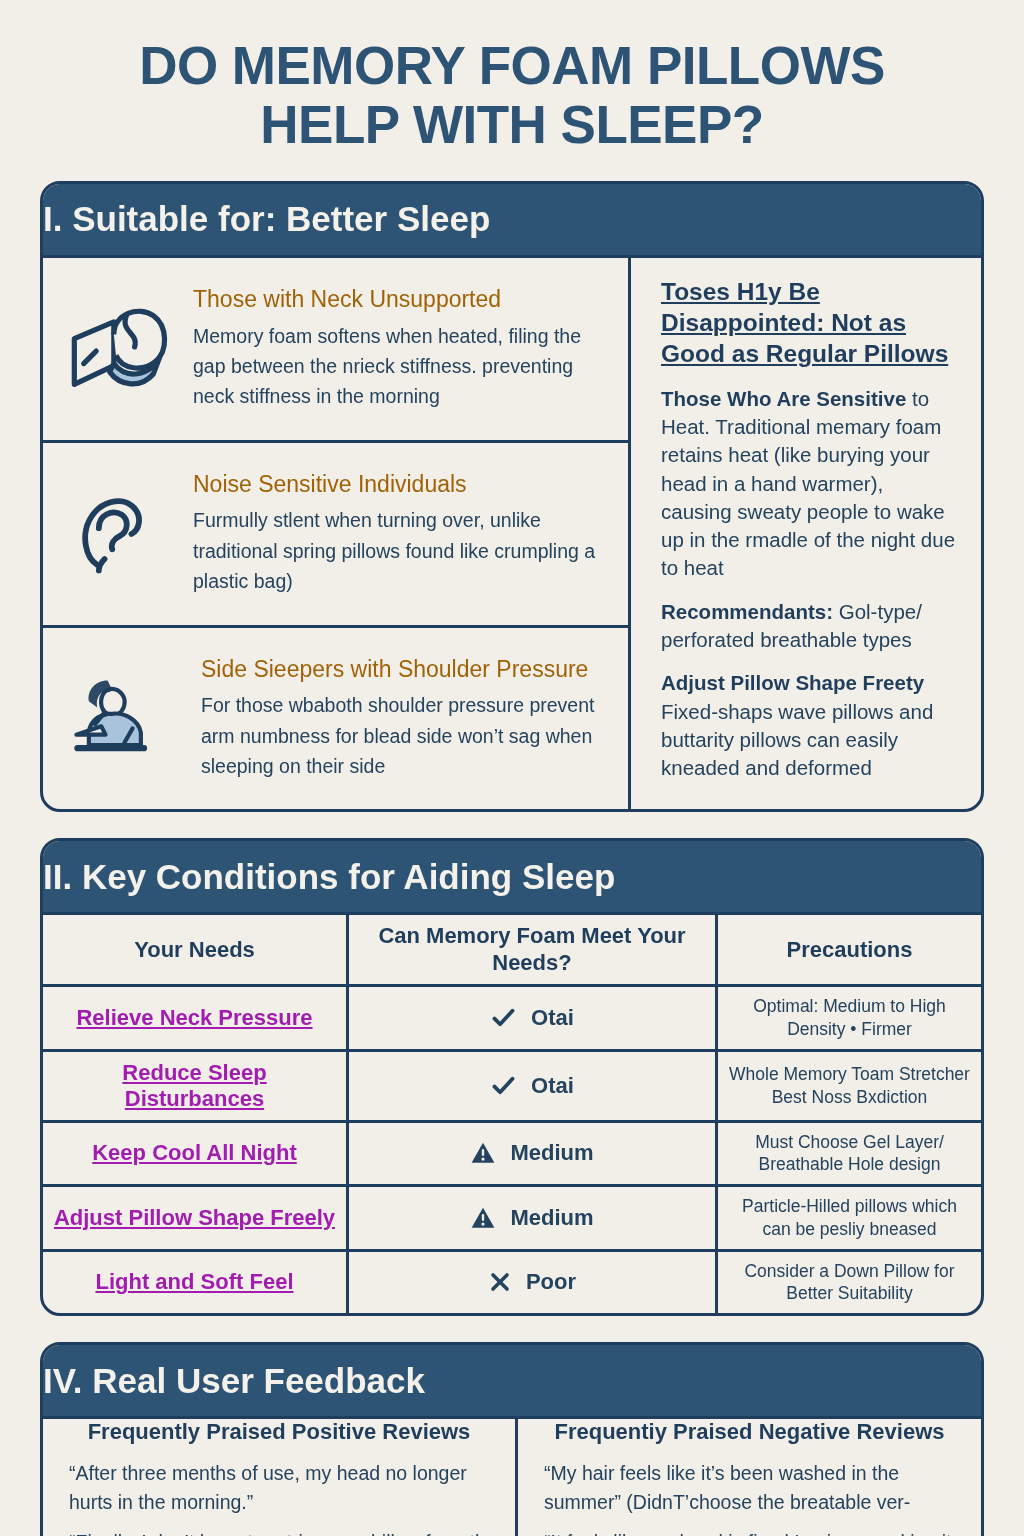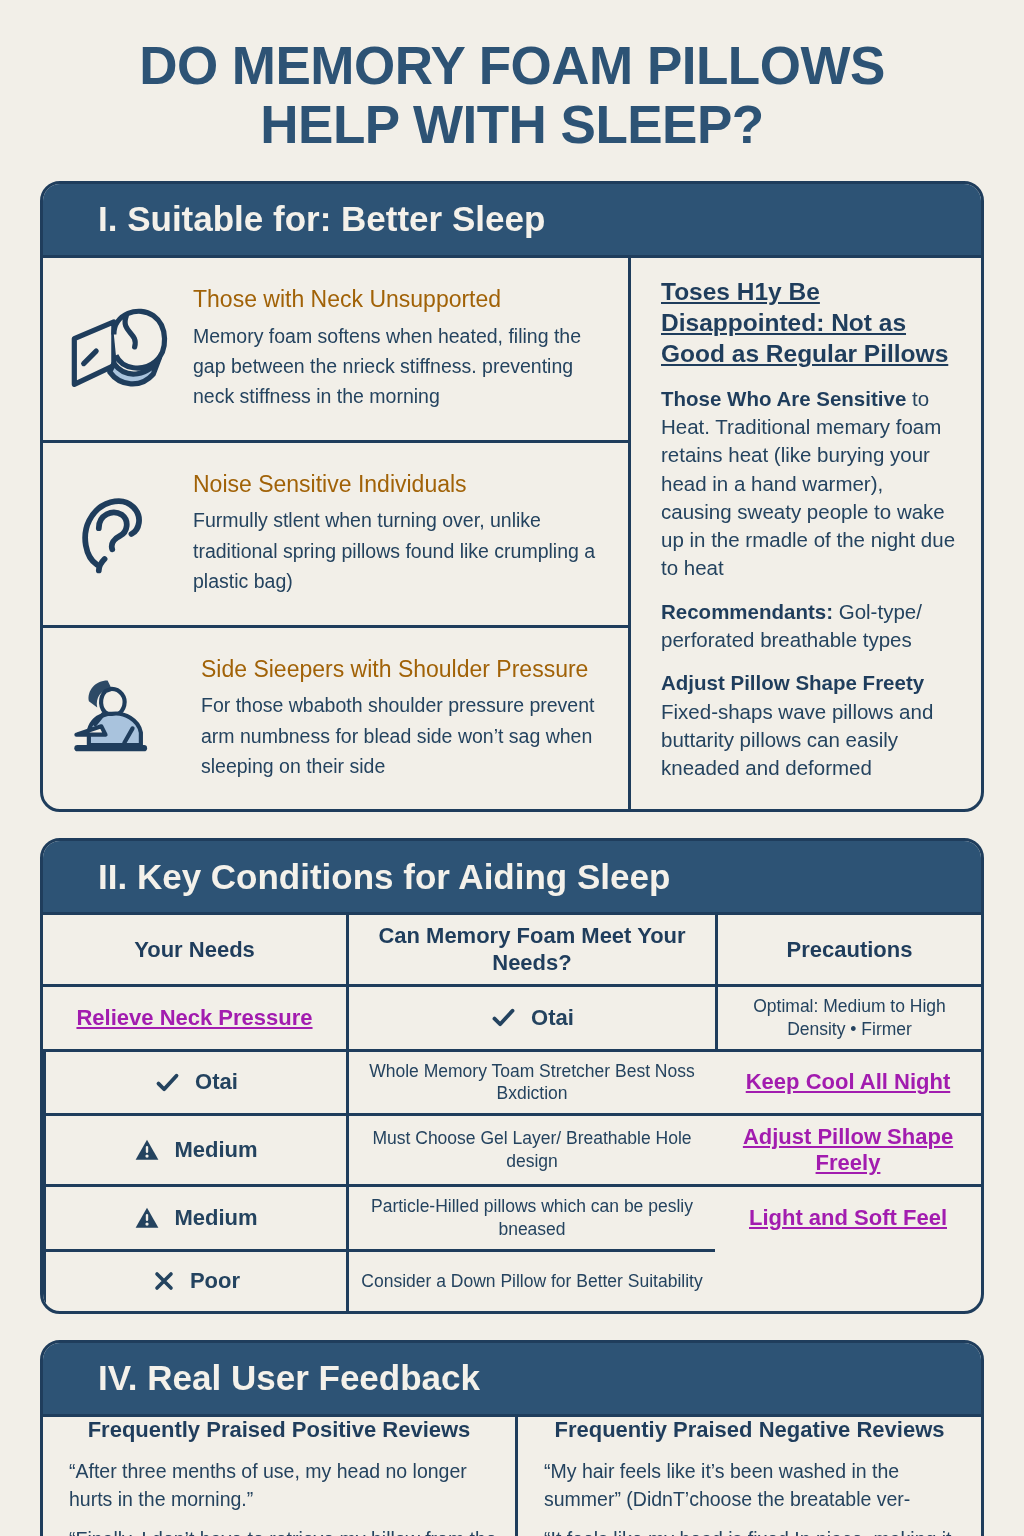--- a/index.html
+++ b/index.html
@@ -25,21 +25,20 @@
     overflow:hidden;
     background:#f2efe8;
   }
   .sec-header{
     background:#2d5375;
     color:#f4f1ea;
     font-weight:bold;
     font-size:35px;
     height:71px;
     display:flex;align-items:center;
-    padding-left:55px;
     border-bottom:3px solid #1f3d5c;
   }
   
   .s1-body{display:flex;}
   .s1-left{width:585px;border-right:3px solid #1f3d5c;display:flex;flex-direction:column;}
   .s1-item{display:flex;align-items:center;border-bottom:3px solid #1f3d5c;padding:12px 0;flex:1;}
   .s1-item:last-child{border-bottom:none;gap:8px;}
   .s1-icon{width:150px;min-width:150px;display:flex;align-items:center;justify-content:center;}
   .s1-text{flex:1;padding-right:14px;}
   .s1-title{font-size:23px;font-weight:normal;color:#a16207;margin-bottom:8px;line-height:1.15;}
@@ -150,20 +149,21 @@
     <div class="cell rating bt bl">
       <span class="ricon">
           <svg width="27" height="27" viewBox="0 0 24 24">
             <path d="M4 13l5 5L20 6" fill="none" stroke="#24435f" stroke-width="3.4" stroke-linecap="round" stroke-linejoin="round"></path>
           </svg>
         </span>
       <span>Otai</span>
     </div>
     <div class="cell prec bt bl">Optimal:  Medium to High Density • Firmer</div>
 
+    <div class="cell need bt">Reduce Sleep Disturbances</div>
     <div class="cell rating bt bl">
       <span class="ricon">
           <svg width="27" height="27" viewBox="0 0 24 24">
             <path d="M4 13l5 5L20 6" fill="none" stroke="#24435f" stroke-width="3.4" stroke-linecap="round" stroke-linejoin="round"></path>
           </svg>
         </span>
       <span>Otai</span>
     </div>
     <div class="cell prec bt bl">Whole Memory Toam Stretcher Best Noss Bxdiction</div>
 

